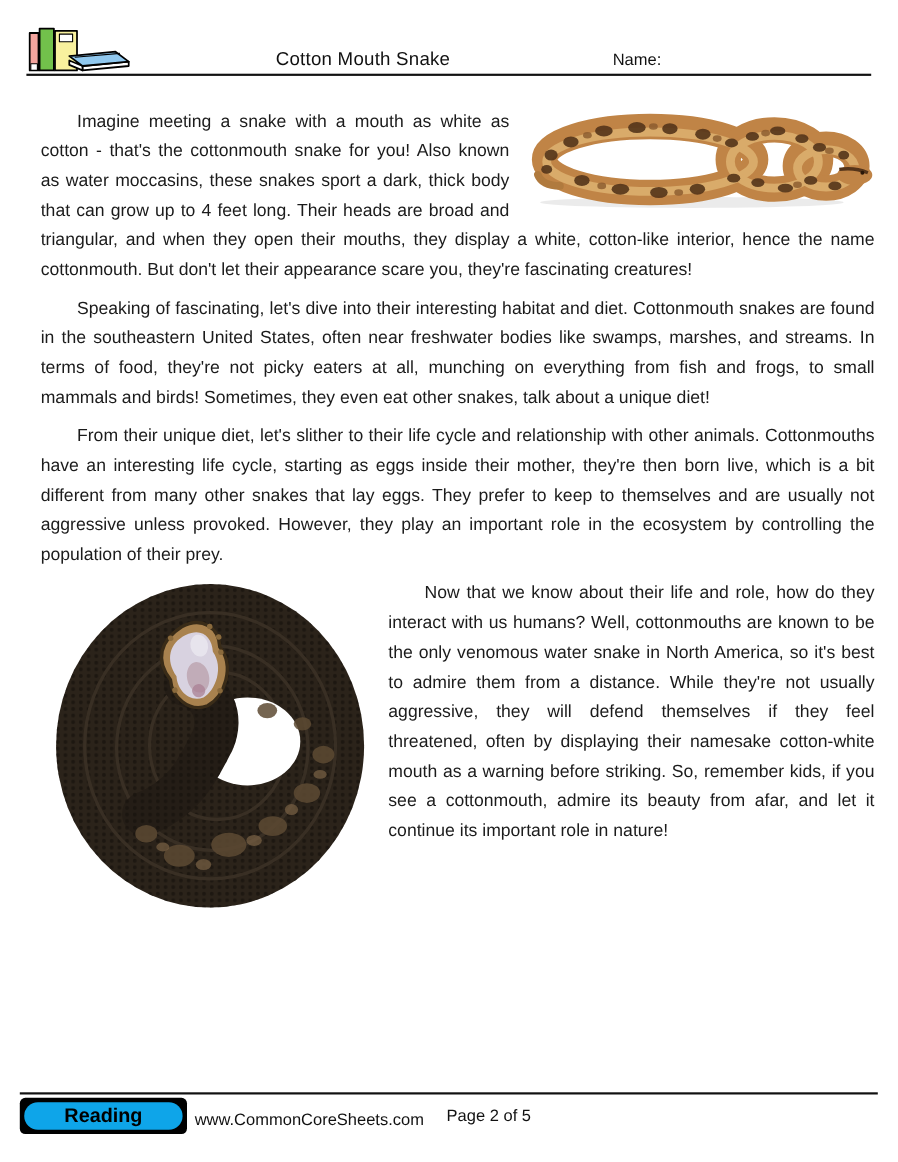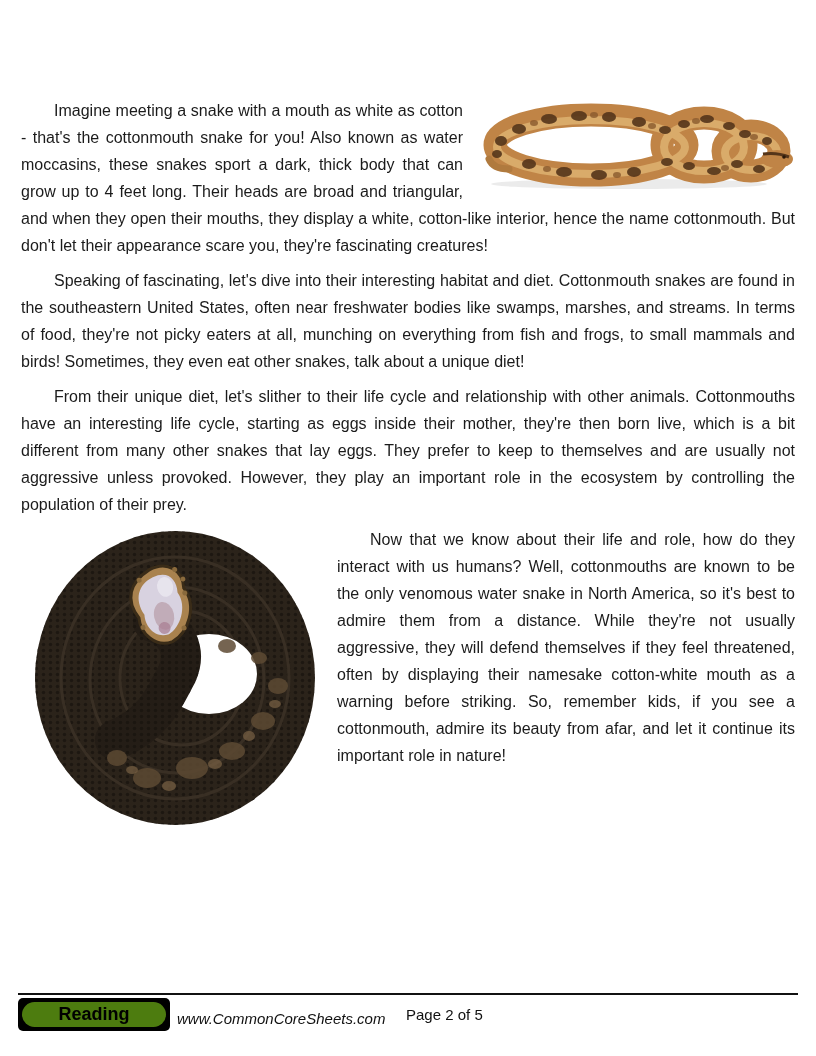--- a/index.html
+++ b/index.html
@@ -14,47 +14,67 @@
   .title {
     position:absolute; left:160px; top:44px; width:340px; text-align:center;
     font-size:17px; letter-spacing:.2px; color:#111;
   }
   .name-label { position:absolute; left:557px; top:46px; font-size:15px; color:#111; }
   .header-rule { position:absolute; left:24px; right:24px; top:67px; height:2px; background:#111; }
   
   .content { position:absolute; left:21px; right:21px; top:97px; }
   .para {
     text-align:justify; text-indent:33px; font-size:16px; line-height:27px;
-    margin:0 0 8px 0; color:#1b1b1b;
+    margin:0 0 8px 16px; color:#1b1b1b;
   }
   .fig { display:block; }
   .fig-top { float:right; width:316px; height:92px; margin:2px 0 9px 16px; }
   .fig-coil { float:left; width:300px; height:300px; margin:2px 10px 6px 6px; }
   .fig svg { display:block; width:100%; height:100%; }
   
   .footer { position:absolute; left:0; right:0; top:993px; height:63px; }
   .footer-rule { position:absolute; left:18px; right:18px; top:0; height:2px; background:#111; }
   .badge {
     position:absolute; left:18px; top:5px; width:152px; height:33px;
     background:#000; border-radius:5px;
   }
   .badge-inner {
     position:absolute; left:4px; right:4px; top:4px; bottom:4px;
-    background:#4d7c0f; border-radius:15px;
+    background:#0ea5e9; border-radius:15px;
     display:flex; align-items:center; justify-content:center;
     font-weight:bold; font-size:18px; color:#000;
   }
-  .site { position:absolute; left:177px; top:17px; font-size:15px; color:#111;font-style:italic; }
+  .site { position:absolute; left:177px; top:17px; font-size:15px; color:#111; }
   .page-info { position:absolute; left:406px; top:13px; font-size:15px; color:#111; }
 </style>
 </head>
 <body>
 
 <div class="page">
 
+  <div class="header">
+    <span class="logo">
+      <svg viewBox="0 0 96 44" xmlns="http://www.w3.org/2000/svg">
+        <g stroke="#000" stroke-width="1.6" stroke-linejoin="round">
+          <rect x="2" y="8" width="8" height="34" fill="#f4a49e"></rect>
+          <rect x="3" y="36" width="6" height="6" fill="#ffffff" stroke-width="1"></rect>
+          <rect x="11" y="4" width="13" height="38" fill="#72c14b"></rect>
+          <rect x="25" y="6" width="20" height="36" fill="#f8f19e"></rect>
+          <rect x="29" y="9" width="12" height="7" fill="#ffffff" stroke-width="1"></rect>
+          <polygon points="50,38 92,34 92,38 50,42" fill="#ffffff"></polygon>
+          <polygon points="38,33 38,37 50,42 50,38" fill="#ffffff"></polygon>
+          <polygon points="38,29 80,25 92,34 50,38" fill="#90c8ef"></polygon>
+          <line x1="43" y1="30" x2="84" y2="26.5" stroke-width="1"></line>
+        </g>
+      </svg>
+    </span>
+    <div class="title">Cotton Mouth Snake</div>
+    <div class="name-label">Name:</div>
+    <div class="header-rule"></div>
+  </div>
 
   <div class="content">
 
     <div class="para">
       <span class="fig fig-top">
         <svg viewBox="0 0 316 92" xmlns="http://www.w3.org/2000/svg">
           <ellipse cx="150" cy="85" rx="138" ry="5" fill="rgba(0,0,0,0.08)"></ellipse>
           <g fill="none" stroke="#c08446" stroke-width="23" stroke-linecap="round">
             <ellipse cx="112" cy="46" rx="96" ry="30"></ellipse>
             <ellipse cx="225" cy="46" rx="42" ry="27"></ellipse>

